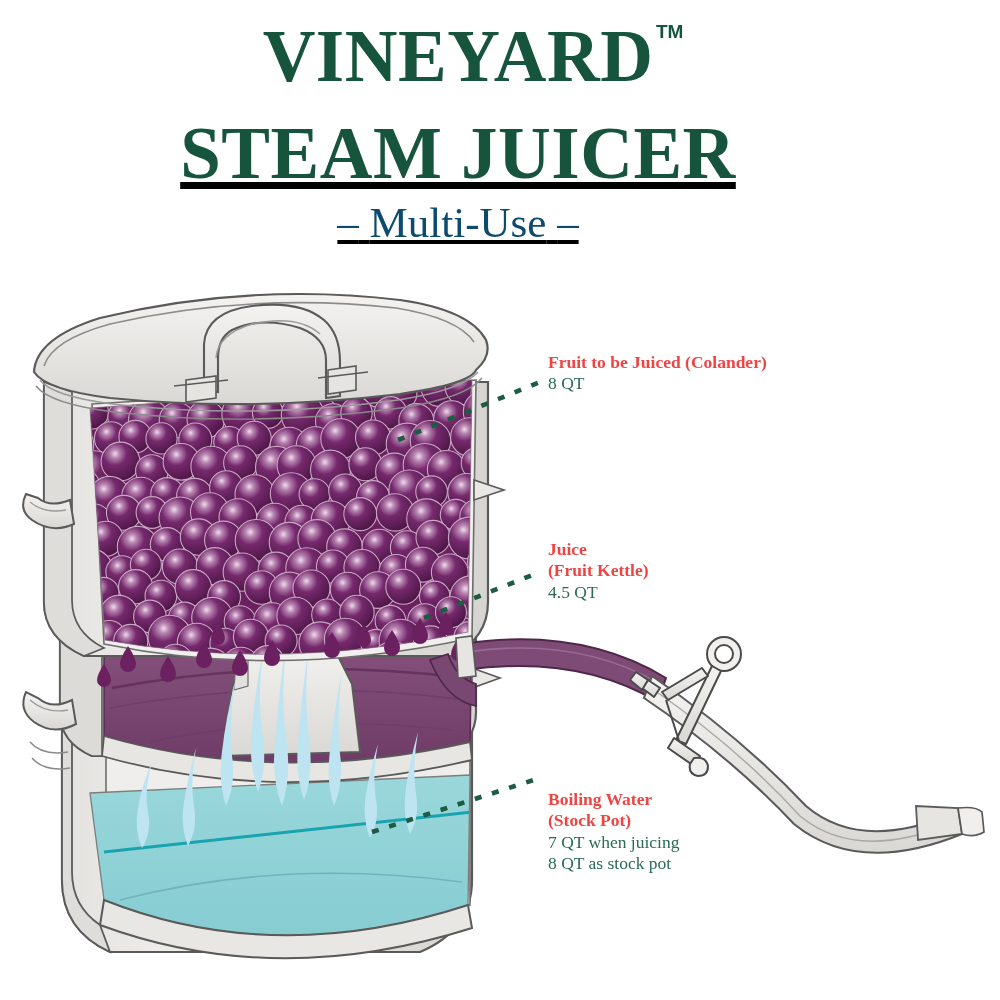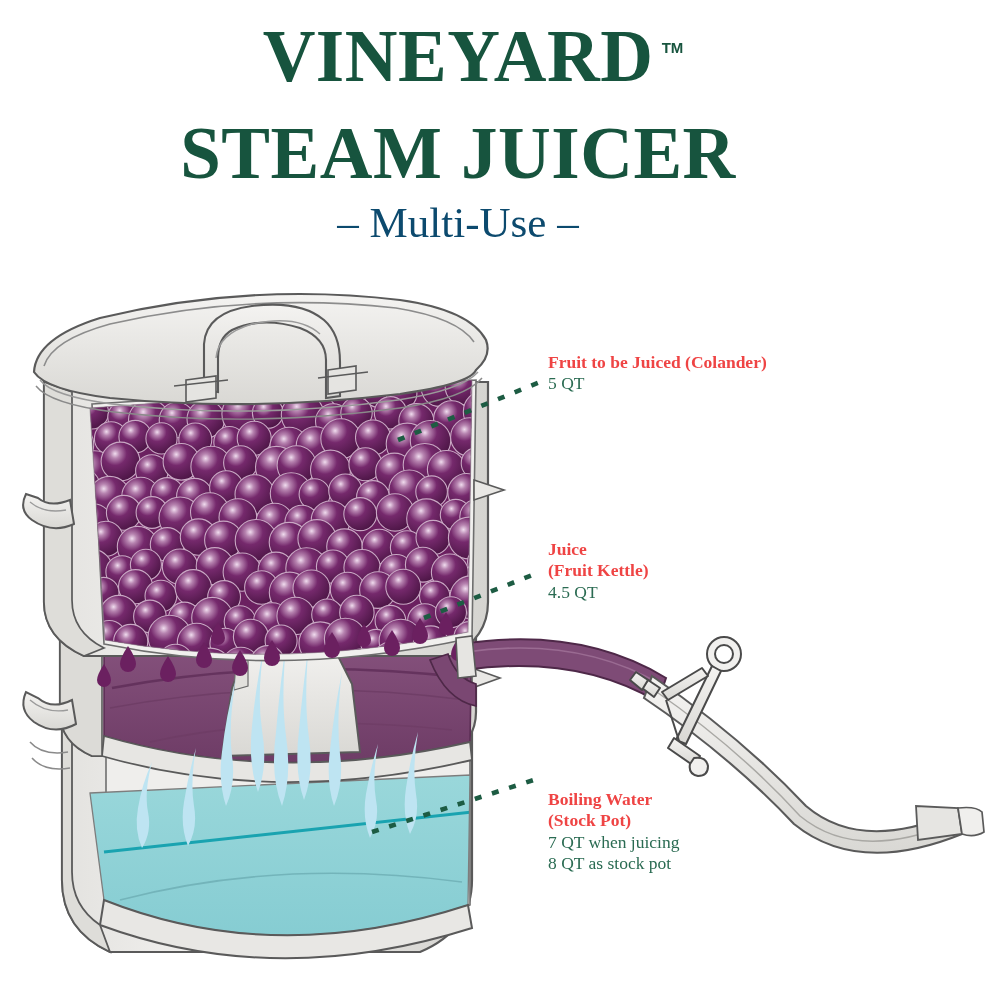--- a/index.html
+++ b/index.html
@@ -8,35 +8,36 @@
     width:1000px;height:1000px;overflow:hidden;
     font-family:"Liberation Serif", serif;
     position:relative;
   }
   #stage{position:relative;width:1000px;height:1000px;background:#fff;}
 
   
   .titlewrap{
     position:absolute;left:0;top:0;width:916px;
     text-align:center;
+    text-decoration:underline;
   }
   .title-line{
     font-family:"Liberation Serif", serif;
     font-weight:700;
     color:#17543E;
     letter-spacing:0.5px;
     line-height:1.0;
   }
   #title1{font-size:73px;margin-top:20px;position:relative;display:inline-block;}
   #title2{font-size:73px;margin-top:24px;}
   .tm{
     position:absolute;
-    font-size:15px;
+    font-size:19px;
     font-weight:700;
-    top:20px;right:-30px;
+    top:2px;right:-30px;
     font-family:"Liberation Sans", sans-serif;
     letter-spacing:0;
   }
   #subtitle{
     font-size:43px;color:#0c4a6e;margin-top:8px;font-weight:400;
     font-family:"Liberation Serif", serif;
   }
   .dash{font-weight:400;}
 
   
@@ -418,21 +419,21 @@
 
     <g stroke="#1D5C43" stroke-width="4.6" stroke-linecap="butt" stroke-dasharray="7 11" fill="none">
       <path d="M398 440 L540 382"></path>
       <path d="M424 618 L540 572"></path>
       <path d="M372 832 L540 778"></path>
     </g>
   </svg>
 
   <div class="callout" id="callout-fruit">
     <div class="hd">Fruit to be Juiced (Colander)</div>
-    <div class="sub">5 QT</div>
+    <div class="sub">8 QT</div>
   </div>
 
   <div class="callout" id="callout-juice">
     <div class="hd">Juice</div>
     <div class="hd">(Fruit Kettle)</div>
     <div class="sub">4.5 QT</div>
   </div>
 
   <div class="callout" id="callout-water">
     <div class="hd">Boiling Water</div>

